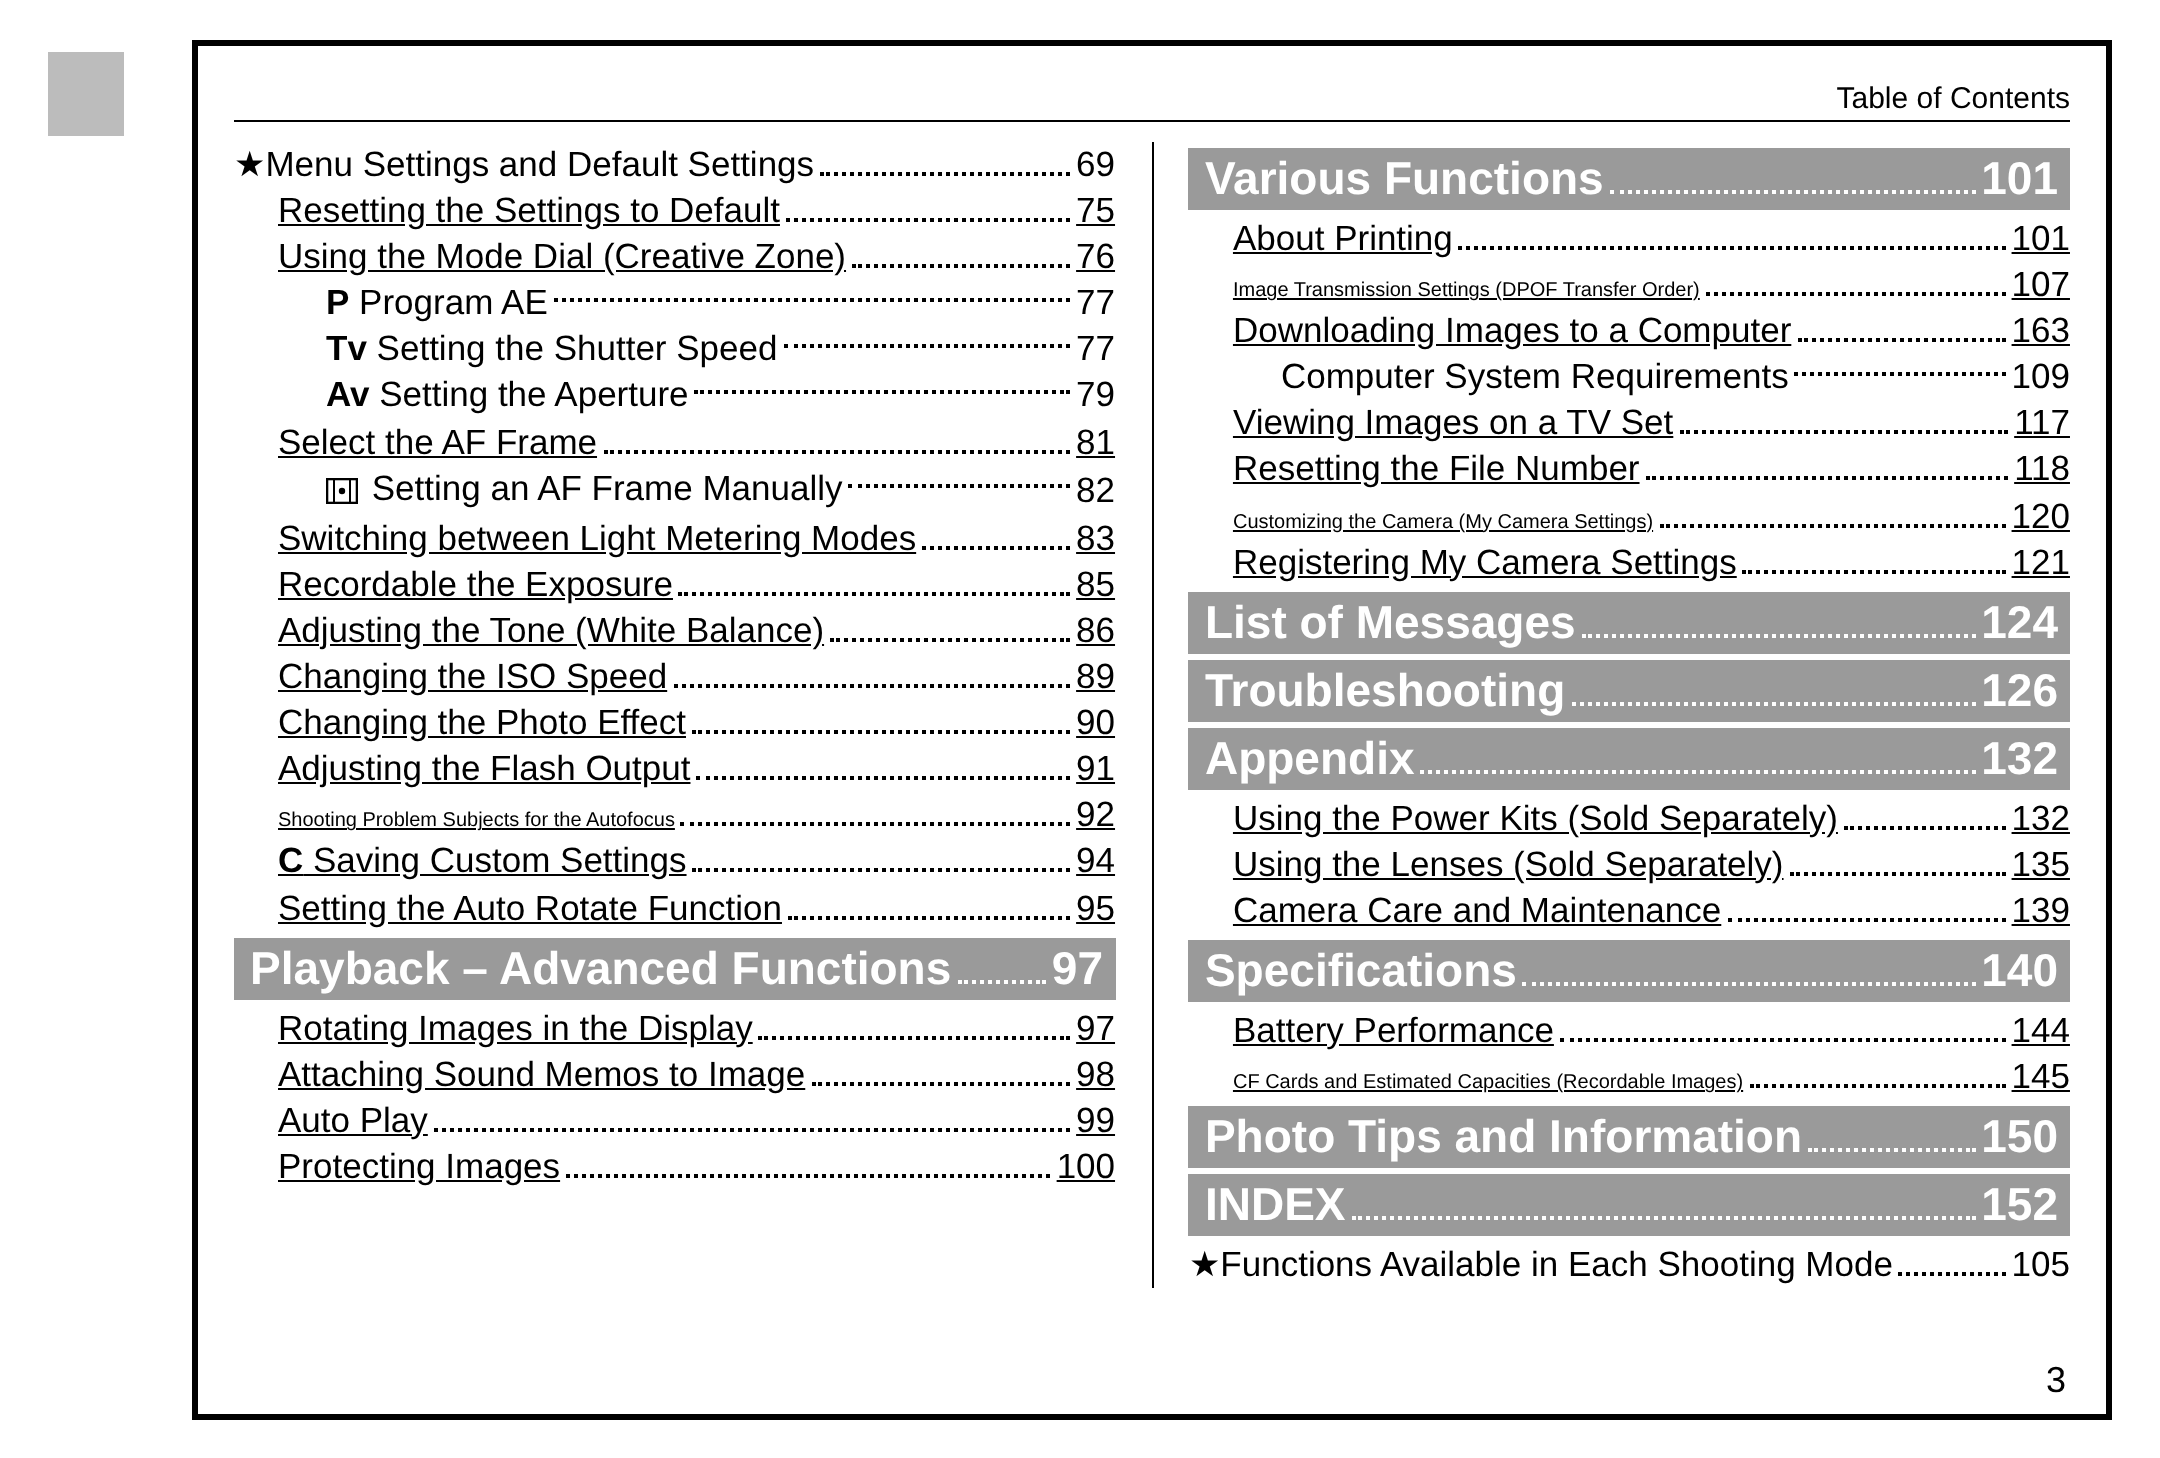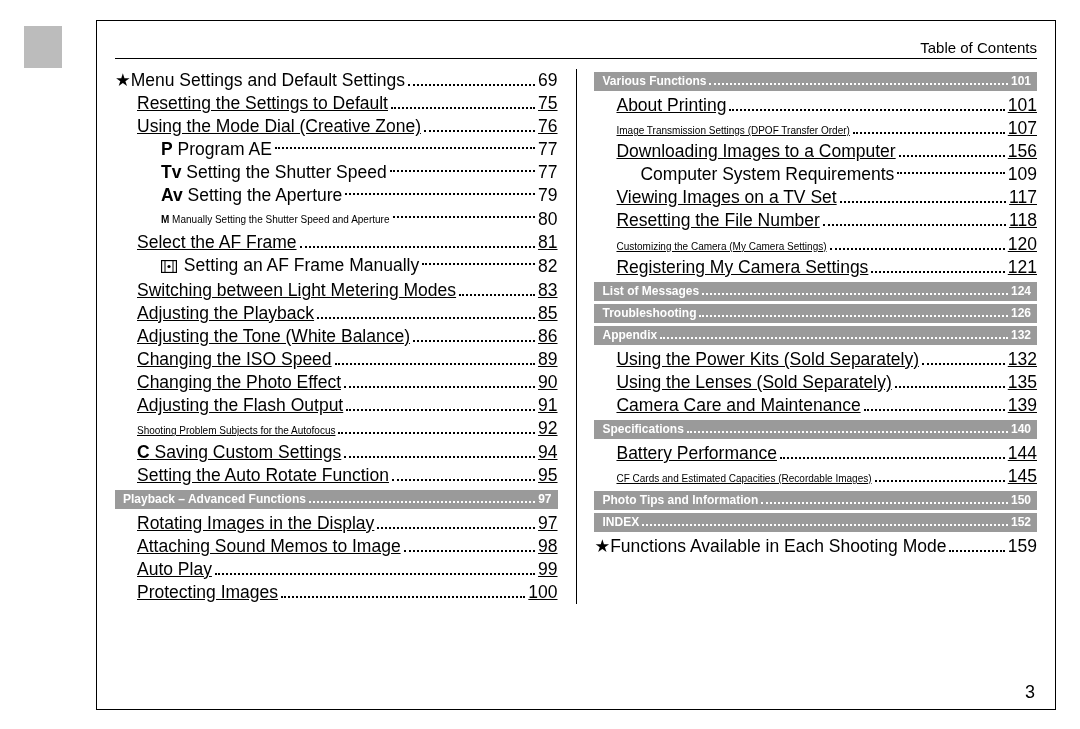--- a/index.html
+++ b/index.html
@@ -9,21 +9,21 @@
     font-family:Arial,Helvetica,sans-serif;
     color:#000;
     box-sizing:border-box;
   }
   .side-tab{
     position:absolute;top:26px;left:24px;width:38px;height:42px;
     background:#bcbcbc;
   }
   .frame{
     position:absolute;top:20px;left:96px;width:960px;height:690px;
-    border:1px solid #000000;
+    border:3px solid #000000;
     box-sizing:border-box;
     padding:18px 18px 8px 18px;
   }
   .header-row{
     display:flex;justify-content:flex-end;
     font-size:15px;
     margin-bottom:2px;
   }
   .rule{
     height:1px;background:#000;margin:2px 0 10px 0;
@@ -47,21 +47,21 @@
     flex:1 1 auto;
     border-bottom:2px dotted #000;
     margin:0 3px 4px 3px;
     min-width:6px;
   }
   .entry .pg{white-space:nowrap;}
   .indent-1{padding-left:22px;text-decoration:underline;}
   .indent-2{padding-left:46px;align-items:center;}
   .section{
     background:#9a9a9a;color:#fff;font-weight:bold;
-    font-size:12px;
+    font-size:23px;
     display:flex;align-items:baseline;
     padding:2px 6px 2px 8px;
     margin:3px 0;
     white-space:nowrap;
   }
   .section .dots{
     flex:1 1 auto;border-bottom:2px dotted #fff;margin:0 3px 4px 3px;min-width:6px;
   }
   .bold{font-weight:bold;}
   .pgnum{
@@ -107,25 +107,20 @@
           </div>
           <div class="entry indent-2">
             <span class="label"><span class="bold">Tv</span><span> Setting the Shutter Speed</span></span>
             <span class="dots"></span>
             <span class="pg">77</span>
           </div>
           <div class="entry indent-2">
             <span class="label"><span class="bold">Av</span><span> Setting the Aperture</span></span>
             <span class="dots"></span>
             <span class="pg">79</span>
-          </div>
-          <div class="entry indent-2">
-            <span class="label small"><span class="bold">M</span><span> Manually Setting the Shutter Speed and Aperture</span></span>
-            <span class="dots"></span>
-            <span class="pg">80</span>
           </div>
           <div class="entry indent-1">
             <span class="label"><span>Select the AF Frame</span></span>
             <span class="dots"></span>
             <span class="pg">81</span>
           </div>
           <div class="entry indent-2">
             <span class="label"><span class="icon"><svg width="16" height="13" viewBox="0 0 16 13">
                   <rect x="0.5" y="0.5" width="15" height="12" fill="none" stroke="#000" stroke-width="1.3"></rect>
                   <rect x="4" y="0.5" width="8" height="12" fill="none" stroke="#000" stroke-width="1"></rect>
@@ -133,21 +128,21 @@
                 </svg></span><span> Setting an AF Frame Manually</span></span>
             <span class="dots"></span>
             <span class="pg">82</span>
           </div>
           <div class="entry indent-1">
             <span class="label"><span>Switching between Light Metering Modes</span></span>
             <span class="dots"></span>
             <span class="pg">83</span>
           </div>
           <div class="entry indent-1">
-            <span class="label"><span>Adjusting the Playback</span></span>
+            <span class="label"><span>Recordable the Exposure</span></span>
             <span class="dots"></span>
             <span class="pg">85</span>
           </div>
           <div class="entry indent-1">
             <span class="label"><span>Adjusting the Tone (White Balance)</span></span>
             <span class="dots"></span>
             <span class="pg">86</span>
           </div>
           <div class="entry indent-1">
             <span class="label"><span>Changing the ISO Speed</span></span>
@@ -218,21 +213,21 @@
             <span class="pg">101</span>
           </div>
           <div class="entry indent-1">
             <span class="label small"><span>Image Transmission Settings (DPOF Transfer Order)</span></span>
             <span class="dots"></span>
             <span class="pg">107</span>
           </div>
           <div class="entry indent-1">
             <span class="label"><span>Downloading Images to a Computer</span></span>
             <span class="dots"></span>
-            <span class="pg">156</span>
+            <span class="pg">163</span>
           </div>
           <div class="entry indent-2">
             <span class="label"><span>Computer System Requirements</span></span>
             <span class="dots"></span>
             <span class="pg">109</span>
           </div>
           <div class="entry indent-1">
             <span class="label"><span>Viewing Images on a TV Set</span></span>
             <span class="dots"></span>
             <span class="pg">117</span>
@@ -303,20 +298,20 @@
             <span class="pg">150</span>
           </div>
           <div class="section">
             <span class="label">INDEX</span>
             <span class="dots"></span>
             <span class="pg">152</span>
           </div>
           <div class="entry">
             <span class="label"><span>★</span><span>Functions Available in Each Shooting Mode</span></span>
             <span class="dots"></span>
-            <span class="pg">159</span>
+            <span class="pg">105</span>
           </div>
         </div>
     </div>
 
     <div class="pgnum">3</div>
   </div>
 </div>
 
 </body></html>

